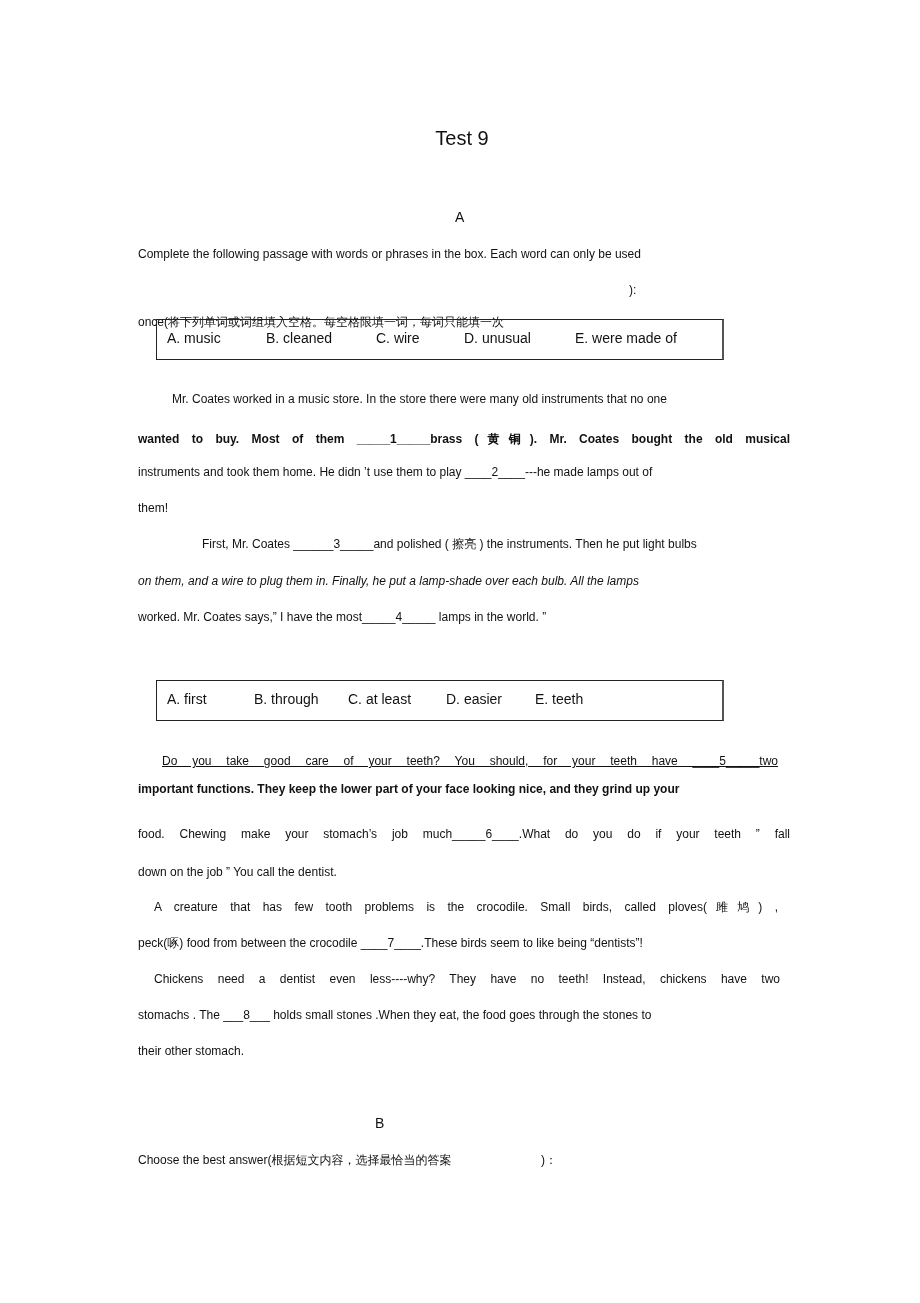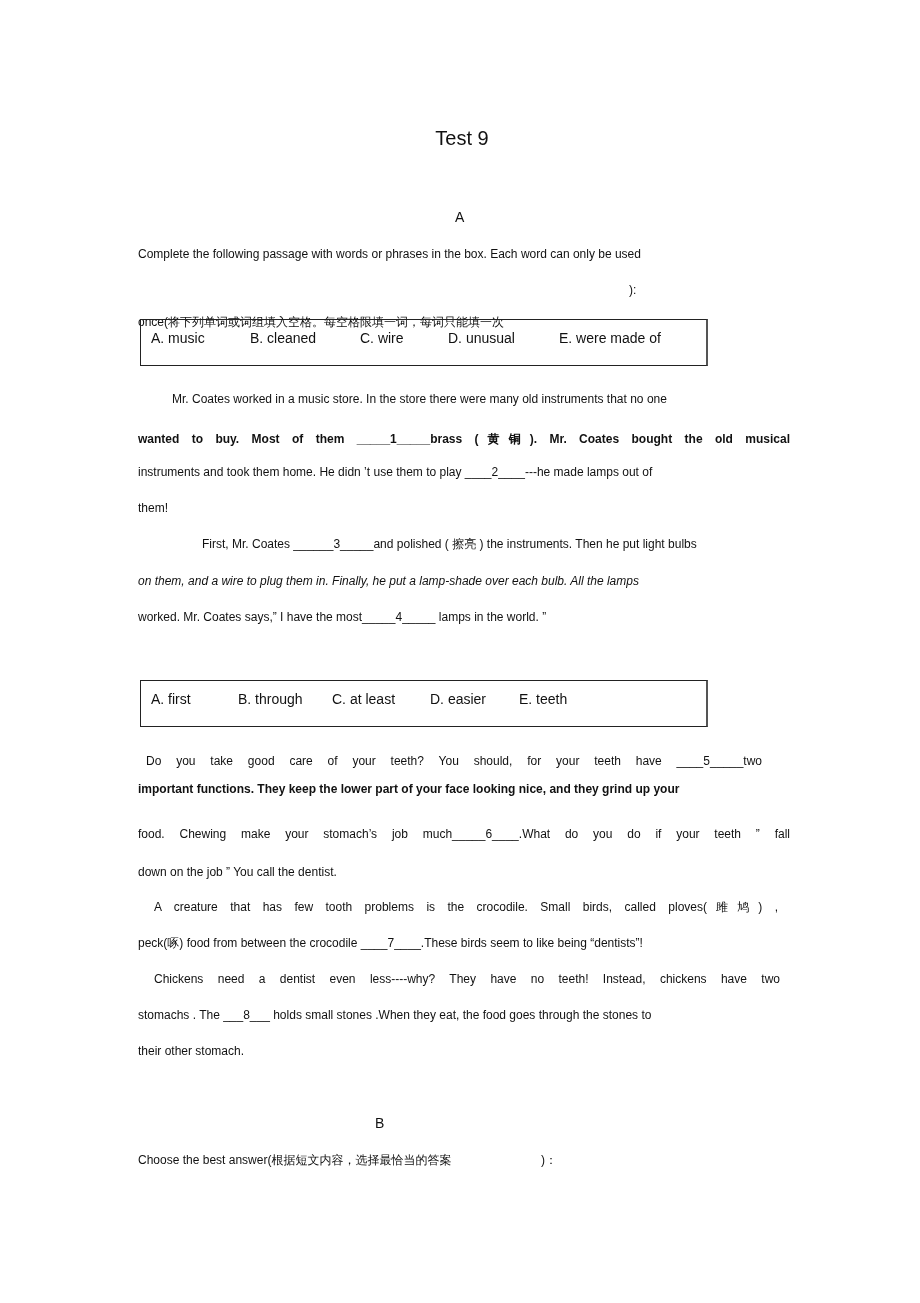--- a/index.html
+++ b/index.html
@@ -3,21 +3,21 @@
 <meta charset="utf-8">
 <style>
   html, body { margin: 0; padding: 0; background: #ffffff; }
   body { width: 920px; height: 1303px; position: relative; overflow: hidden;
          font-family: "Liberation Sans", "DejaVu Sans", sans-serif; color: #111; }
   .abs { position: absolute; white-space: nowrap; }
   .title { font-size: 20px; left: 0; width: 924px; text-align: center; top: 127px; }
   .sec { font-size: 14px; }
   .line { font-size: 12px; left: 138px; line-height: 18px; }
   .just { width: 652px; text-align: justify; text-align-last: justify; }
-  .box { position: absolute; left: 140px; width: 568px; height: 47px;
+  .box { position: absolute; left: 156px; width: 568px; height: 41px;
          border: 1px solid #222; border-right: 2px solid #555; border-bottom: 1px solid #222;
          box-sizing: border-box; }
   .opt { position: absolute; top: 10px; font-size: 14px; white-space: nowrap; }
 </style>
 </head>
 <body>
 
 <div class="abs title">Test 9</div>
 
 <div class="abs sec" style="left:455px; top:209px;">A</div>
@@ -45,21 +45,21 @@
 <div class="abs line" style="top:608px;">worked. Mr. Coates says,” I have the most_____4_____ lamps in the world. ”</div>
 
 <div class="box" style="top:680px;">
   <span class="opt" style="left:10px;">A. first</span>
   <span class="opt" style="left:97px;">B. through</span>
   <span class="opt" style="left:191px;">C. at least</span>
   <span class="opt" style="left:289px;">D. easier</span>
   <span class="opt" style="left:378px;">E. teeth</span>
 </div>
 
-<div class="abs line" style="top:752px; left:146px; width:616px; text-align:justify; text-align-last:justify;">Do you take good care of your teeth? You should, for your teeth have ____5_____two</div>
+<div class="abs line" style="top:752px; left:162px; width:616px; text-align:justify; text-align-last:justify;text-decoration:underline;">Do you take good care of your teeth? You should, for your teeth have ____5_____two</div>
 <div class="abs line" style="top:780px;font-weight:bold;">important functions. They keep the lower part of your face looking nice, and they grind up your</div>
 <div class="abs line just" style="top:825px;">food. Chewing make your stomach’s job much_____6____.What do you do if your teeth ” fall</div>
 <div class="abs line" style="top:863px;">down on the job ” You call the dentist.</div>
 <div class="abs line" style="top:898px; left:154px; width:624px; text-align:justify; text-align-last:justify;">A creature that has few tooth problems is the crocodile. Small birds, called ploves(雎鸠) ,</div>
 <div class="abs line" style="top:934px;">peck(啄) food from between the crocodile ____7____.These birds seem to like being  “dentists”!</div>
 <div class="abs line" style="top:970px; left:154px; width:626px; text-align:justify; text-align-last:justify;">Chickens need a dentist even less----why?   They have no teeth! Instead, chickens have two</div>
 <div class="abs line" style="top:1006px;">stomachs . The ___8___ holds small stones .When they eat, the food goes through the stones to</div>
 <div class="abs line" style="top:1042px;text-align:center;">their other stomach.</div>
 
 <div class="abs sec" style="left:375px; top:1115px;">B</div>

